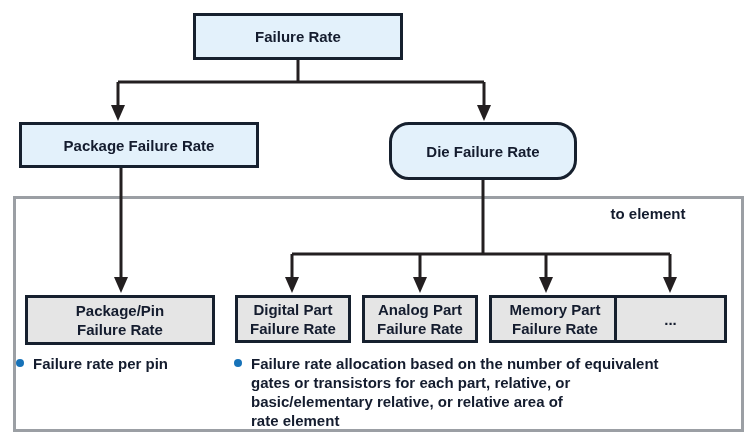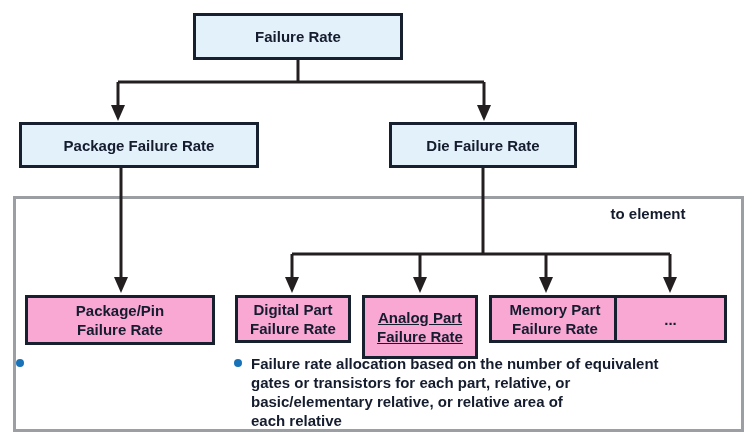--- a/index.html
+++ b/index.html
@@ -16,29 +16,29 @@
     position:absolute;
     box-sizing:border-box;
     border:3px solid #16202e;
     display:flex;flex-direction:column;
     align-items:center;justify-content:center;
     text-align:center;
     font-weight:bold;font-size:15px;line-height:19px;
     color:#141c2e;
   }
   .node.light{background:#e3f1fb;}
-  .node.medium{background:#f9a8d4;align-items:center;}
+  .node.medium{background:#e5e5e5;align-items:center;}
   
   .n-hardware{left:193px;top:13px;width:210px;height:47px;}
   .n-package{left:19px;top:122px;width:240px;height:46px;}
-  .n-die{left:389px;top:122px;width:188px;height:46px;}
+  .n-die{left:389px;top:122px;width:188px;height:58px;border-radius:20px;}
   
   .n-packagepin{left:25px;top:295px;width:190px;height:50px;}
   .n-digital{left:235px;top:295px;width:116px;height:48px;}
-  .n-analog{left:362px;top:295px;width:116px;height:64px;text-decoration:underline;}
+  .n-analog{left:362px;top:295px;width:116px;height:48px;}
   .n-memory{left:489px;top:295px;width:132px;height:48px;}
   .n-others{left:614px;top:295px;width:113px;height:48px;}
   
   .panel{
     position:absolute;left:13px;top:196px;width:731px;height:236px;
     box-sizing:border-box;border:3px solid #9b9fa4;background:#ffffff;
   }
   .panel-caption{
     position:absolute;left:552px;top:204px;width:192px;
     text-align:center;font-weight:bold;font-size:15px;line-height:19px;
@@ -120,25 +120,26 @@
   <div class="node medium n-memory">
     <div>Memory Part</div>
     <div>Failure Rate</div>
   </div>
   <div class="node medium n-others">
     <div>...</div>
   </div>
 
   <div class="bullet-row bullet-left">
     <span class="dot"></span>
+    <span>Failure rate per pin</span>
   </div>
 
   <div class="bullet-row bullet-right">
     <span class="dot"></span>
     <span>
       <div>Failure rate allocation based on the number of equivalent</div>
       <div>gates or transistors for each part, relative, or</div>
       <div>basic/elementary relative, or relative area of</div>
-      <div>each relative</div>
+      <div>rate element</div>
     </span>
   </div>
 
 </div>
 
 </body></html>

